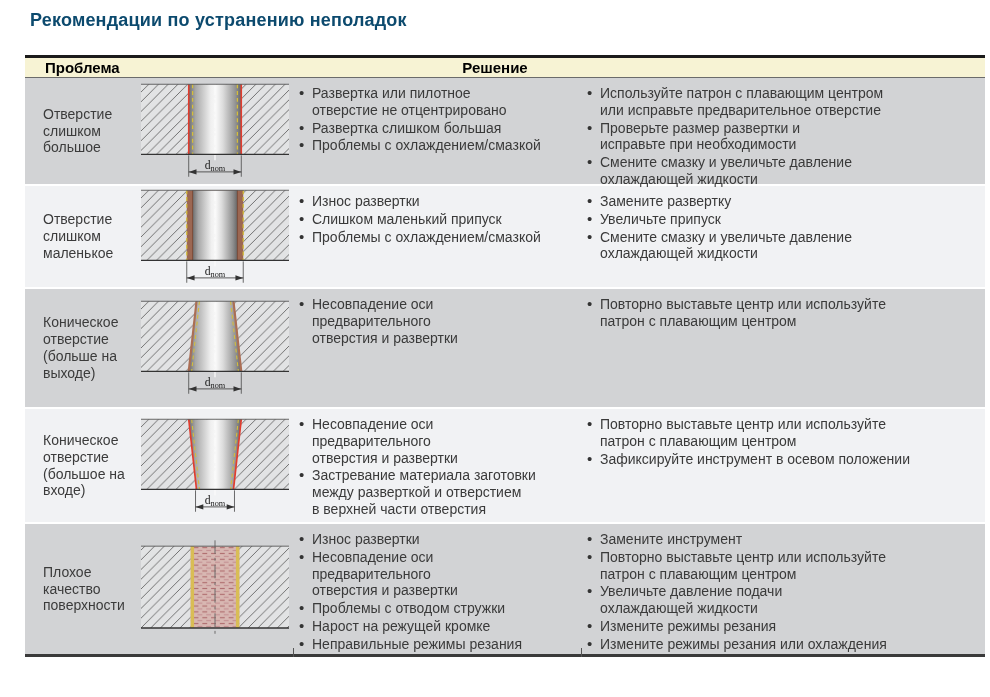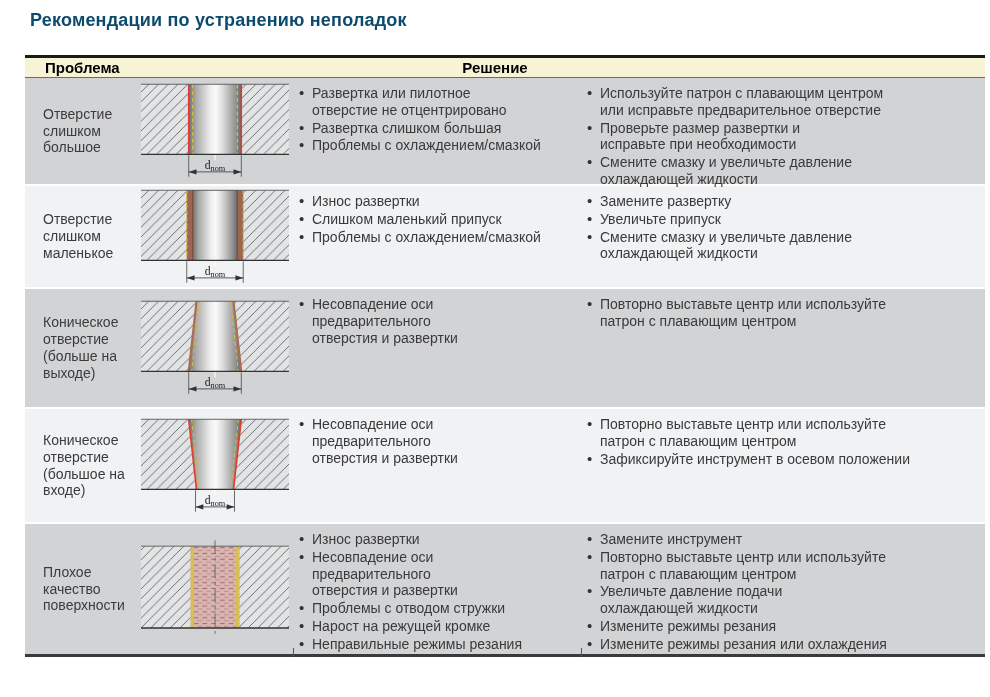--- a/index.html
+++ b/index.html
@@ -284,20 +284,23 @@
               <polygon points="96,92 88,89.2 88,94.8" fill="#333"></polygon>
               <text x="76" y="89" text-anchor="middle" font-family="Liberation Serif, serif" font-size="12" fill="#222">d<tspan font-size="8.5" dy="2">nom</tspan></text>
             </svg>
           </div>
     </div>
     <div class="cell cause-cell">
       <ul class="bullets">
             <li>Несовпадение оси
 предварительного
 отверстия и развертки</li>
+            <li>Застревание материала заготовки
+между разверткой и отверстием
+в верхней части отверстия</li>
           </ul>
     </div>
     <div class="cell solution-cell">
       <ul class="bullets">
             <li>Повторно выставьте центр или используйте
 патрон с плавающим центром</li>
             <li>Зафиксируйте инструмент в осевом положении</li>
           </ul>
     </div>
   </div>

